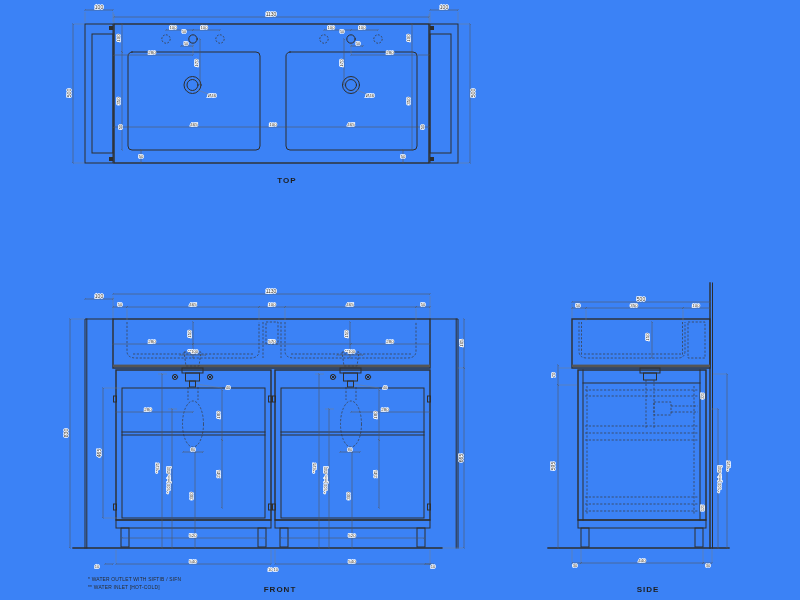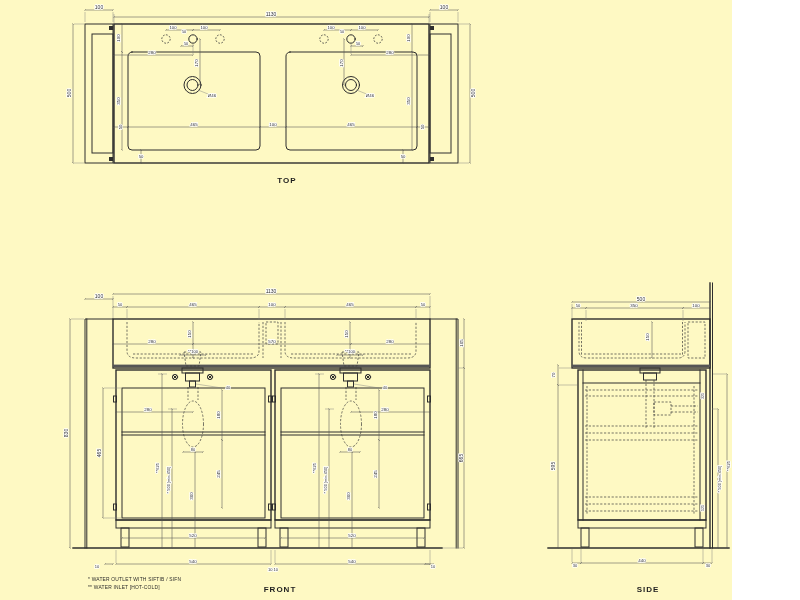--- a/index.html
+++ b/index.html
@@ -1,16 +1,16 @@
 <!DOCTYPE html>
 <html><head>
 <meta charset="utf-8">
 <style>
   html,body{margin:0;padding:0;background:#ffffff;}
-  #canvas{position:relative;width:732px;height:600px;background:#fef9c3;overflow:hidden;
+  #canvas{position:relative;width:800px;height:600px;background:#3b82f6;overflow:hidden;
           font-family:"Liberation Sans",sans-serif;}
   svg{position:absolute;left:0;top:0;}
   .g   {stroke:#2e2e2e;stroke-width:1;fill:none;stroke-linecap:square;}
   .gt  {stroke:#2e2e2e;stroke-width:1.4;fill:none;stroke-linecap:square;}
   .gf  {fill:#2e2e2e;stroke:none;}
   .band{fill:#555;stroke:none;}
   .d   {stroke:#3a3a3a;stroke-width:0.7;fill:none;stroke-dasharray:2.2 1.6;}
   .dc  {stroke:#3a3a3a;stroke-width:0.8;fill:none;stroke-dasharray:1.8 1.4;}
   .dim {stroke:#555;stroke-width:0.55;fill:none;marker-start:url(#tk);marker-end:url(#tk);}
   .ext {stroke:#808080;stroke-width:0.45;fill:none;}

